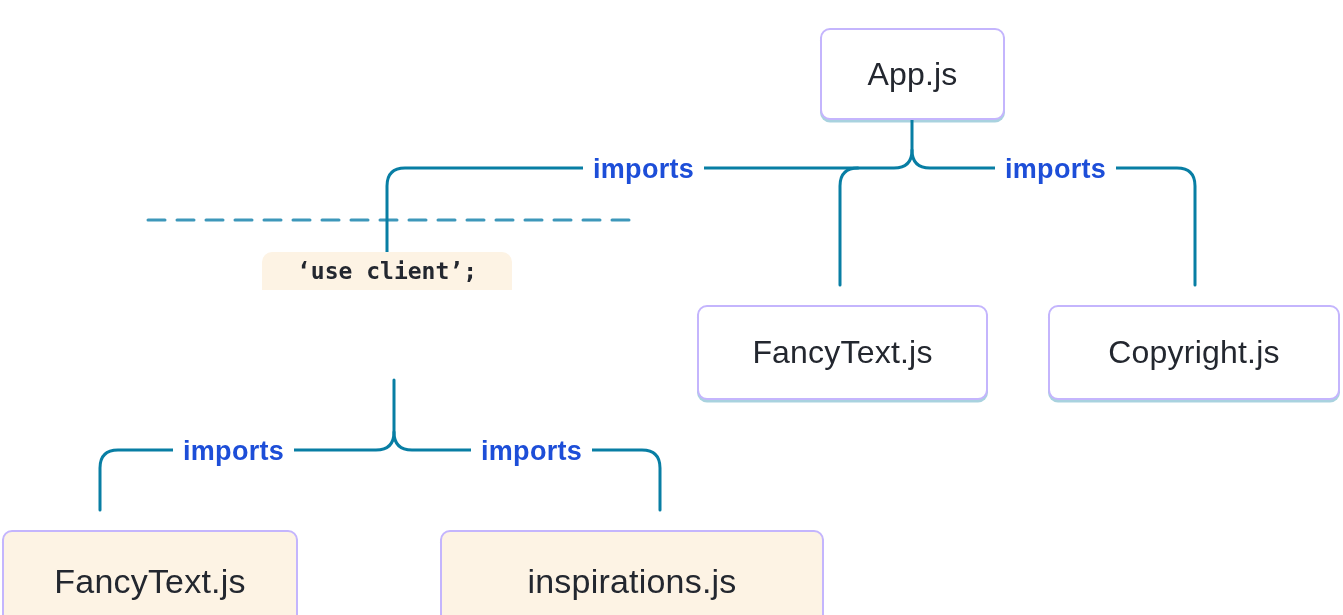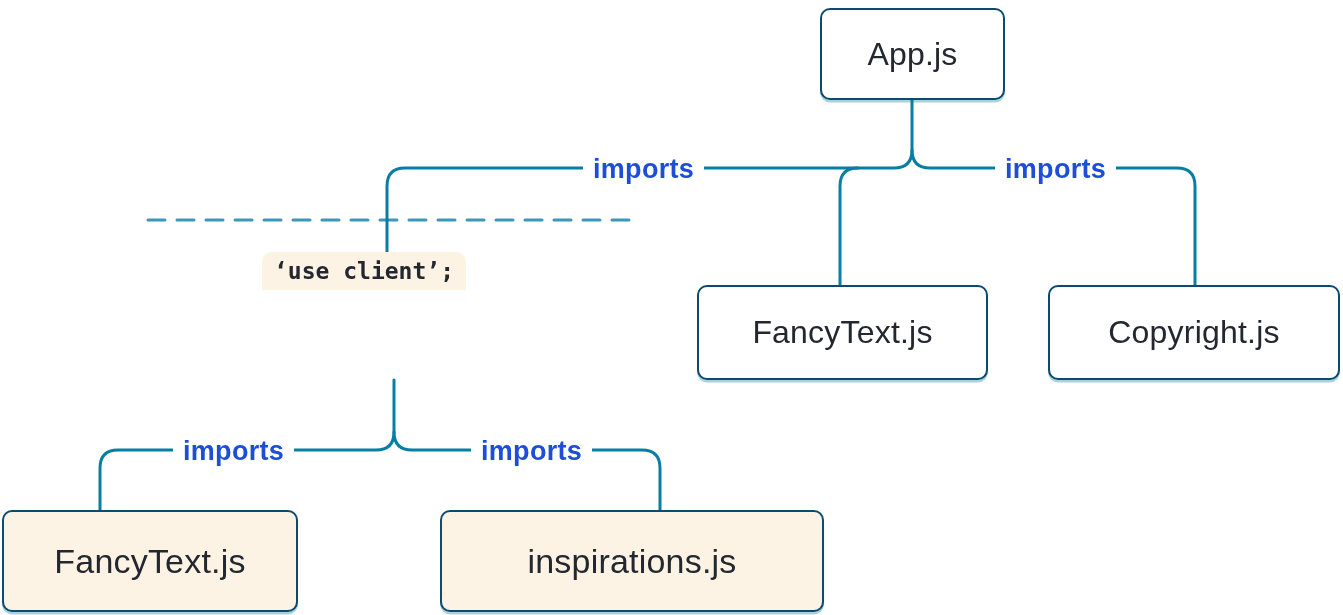--- a/index.html
+++ b/index.html
@@ -28,29 +28,30 @@
   .lines path.dashed {
     stroke: #3D97BA;
     stroke-dasharray: 17 12;
   }
 
   .node {
     position: absolute;
     display: flex;
     align-items: center;
     justify-content: center;
-    border: 2px solid #0c4a6e;
+    border: 2px solid #c4b5fd;
     border-radius: 10px;
     color: #23272F;
     font-size: 32px;
     font-weight: 500;
     letter-spacing: 0.2px;
     background: #ffffff;
     box-shadow: 0 2.5px 0 rgba(8,126,164,0.35);
     z-index: 2;
+    margin-top: 20px;
   }
   .node.client { background: #FDF3E4; }
   .node.server { background: #ffffff; }
 
   .directive-badge {
     position: absolute;
     display: flex;
     align-items: center;
     justify-content: center;
     background: #FDF3E4;
@@ -92,21 +93,21 @@
 
   <span class="edge-label" style="left:583px; top:153px; height:32px;">imports</span>
   <span class="edge-label" style="left:995px; top:153px; height:32px;">imports</span>
   <span class="edge-label" style="left:173px; top:435px; height:32px;">imports</span>
   <span class="edge-label" style="left:471px; top:435px; height:32px;">imports</span>
 
   <div class="node server" style="left:820px; top:8px; width:185px; height:92px;">
     <span>App.js</span>
   </div>
 
-  <div class="directive-badge" style="left:262px; top:252px; width:204px; height:38px;">
+  <div class="directive-badge" style="left:262px; top:252px; width:250px; height:38px;">
     <span>‘use client’;</span>
   </div>
 
 
   <div class="node server" style="left:697px; top:285px; width:291px; height:95px;">
     <span>FancyText.js</span>
   </div>
 
   <div class="node server" style="left:1048px; top:285px; width:292px; height:95px;">
     <span>Copyright.js</span>

